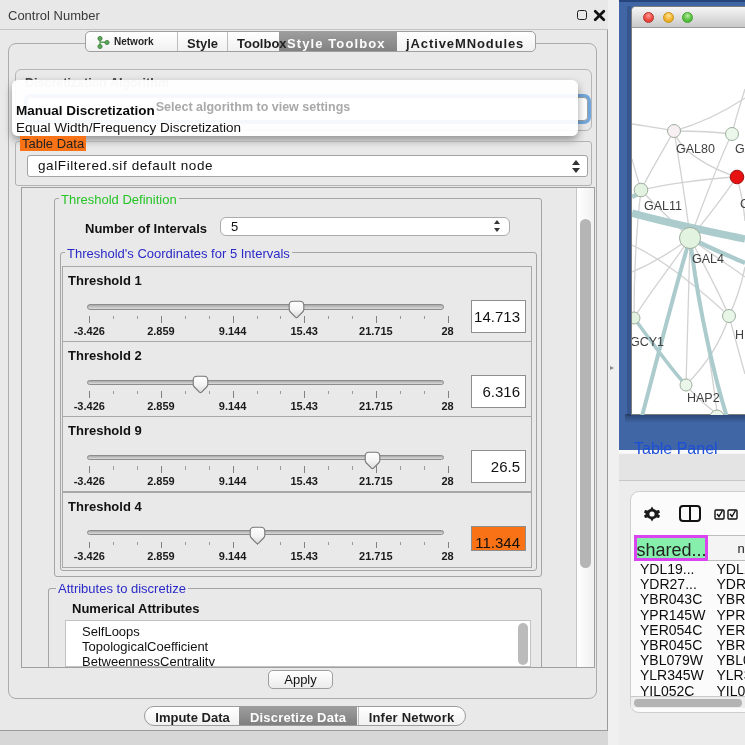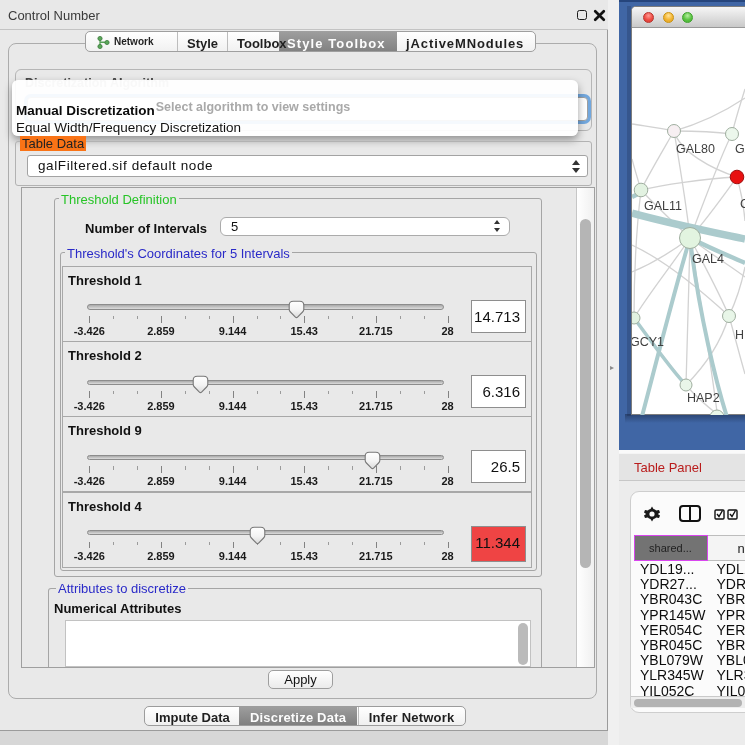--- a/index.html
+++ b/index.html
@@ -209,30 +209,31 @@
 <svg class="abs" style="left:249.2px;top:525.8px" width="17" height="19" viewBox="0 0 17 19">
     <defs>
       <linearGradient id="th3" x1="0" y1="0" x2="0" y2="1">
         <stop offset="0" stop-color="#ffffff"></stop>
         <stop offset="0.55" stop-color="#f3f3f3"></stop>
         <stop offset="1" stop-color="#dadada"></stop>
       </linearGradient>
     </defs>
     <path d="M1.2,5.2 Q1.2,1.2 5.2,1.2 L11.8,1.2 Q15.8,1.2 15.8,5.2 L15.8,9.5 Q15.8,10.8 14.6,12 L9.6,17.1 Q8.5,18.2 7.4,17.1 L2.4,12 Q1.2,10.8 1.2,9.5 Z" fill="url(#th3)" stroke="#787878" stroke-width="1.1"></path>
   </svg>
-<div class="abs" style="left:470.5px;top:525.6px;width:55.5px;height:36px;background:#ef4444;border:1px solid #8e8e8e;font-size:15px;color:#111;text-align:right;line-height:31px;padding-right:5px">11.344</div>
+<div class="abs" style="left:470.5px;top:525.6px;width:55.5px;height:25px;background:#f97316;border:1px solid #8e8e8e;font-size:15px;color:#111;text-align:right;line-height:31px;padding-right:5px">11.344</div>
 <div class="abs" style="left:48px;top:588px;width:493.5px;height:79px;border:1px solid #a5a5a5;border-bottom:none;border-radius:3px 3px 0 0"></div>
 <div class="abs" style="left:56px;top:581px;font-size:13px;color:#2a2ac8;background:#e9e9e9;padding:0 2px">Attributes to discretize</div>
-<div class="abs b" style="left:54px;top:601px;font-size:13px;color:#111">Numerical Attributes</div>
+<div class="abs b" style="left:72px;top:601px;font-size:13px;color:#111">Numerical Attributes</div>
 <div class="abs" style="left:65px;top:619.5px;width:466px;height:47.5px;background:#fff;border:1px solid #c2c2c2;overflow:hidden">
+  <div class="abs" style="left:16px;top:3px;font-size:13px;color:#111;line-height:15.2px">SelfLoops<br>TopologicalCoefficient<br>BetweennessCentrality</div>
   <div class="abs" style="left:452px;top:2px;width:10px;height:42px;background:#bbbbbb;border-radius:5px"></div>
 </div>
 <div class="abs" style="left:268px;top:669.5px;width:65px;height:19.5px;background:linear-gradient(#ffffff,#ebebeb);border:1px solid #9e9e9e;border-radius:5px;text-align:center;font-size:13px;line-height:18px;color:#111">Apply</div>
 
-<div class="abs" style="left:144px;top:705.5px;width:322px;height:20px;background:linear-gradient(#ffffff,#f0f0f0);border:1px solid #9c9c9c;border-radius:5px;overflow:hidden">
+<div class="abs" style="left:144px;top:705.5px;width:322px;height:20px;background:linear-gradient(#ffffff,#f0f0f0);border:1px solid #9c9c9c;border-radius:10px;overflow:hidden">
   <div class="abs" style="left:94px;top:0;width:118px;height:20px;background:linear-gradient(#9d9d9d,#7c7c7c)"></div>
   <div class="abs" style="left:213px;top:0;width:1px;height:20px;background:#bdbdbd"></div>
   <div class="abs b" style="left:0;top:3px;width:95px;text-align:center;font-size:13px;color:#1f1f1f">Impute Data</div>
   <div class="abs b" style="left:94px;top:3px;width:118px;text-align:center;font-size:13px;color:#fcfcfc;letter-spacing:0.2px">Discretize Data</div>
   <div class="abs b" style="left:213px;top:3px;width:107px;text-align:center;font-size:13px;color:#1f1f1f;letter-spacing:0.2px">Infer Network</div>
 </div>
 
 <div class="abs" style="left:619px;top:0;width:126px;height:450px;background:#4066a5"></div>
 <div class="abs" style="left:619px;top:0;width:126px;height:2px;background:#26457c"></div>
 <div class="abs" style="left:627px;top:6px;width:4px;height:410px;background:rgba(20,32,60,0.22)"></div>
@@ -299,38 +300,38 @@
 <text x="12" y="183">GAL11</text>
 <text x="60" y="236">GAL4</text>
 <text x="-2" y="319">GCY1</text>
 <text x="103" y="312">H</text>
 <text x="55" y="375">HAP2</text>
 </g>
 </svg>
 
 <div class="abs" style="left:619px;top:450px;width:126px;height:3px;background:#fafafa"></div>
 <div class="abs" style="left:619px;top:453px;width:126px;height:28px;background:#e4e4e4;border-top:1px solid #f5f5f5;border-bottom:1px solid #c7c7c7"></div>
-<div class="abs" style="left:634px;top:460px;font-size:13px;color:#b91c1c">Table Panel</div>
+<div class="abs" style="left:634px;top:440px;font-size:16px;color:#1d4ed8">Table Panel</div>
 <div class="abs" style="left:619px;top:481px;width:126px;height:264px;background:#ececec"></div>
 <div class="abs" style="left:630px;top:491px;width:130px;height:222px;background:#fbfbfb;border:1px solid #cecece;border-radius:9px"></div>
 <svg class="abs" style="left:643px;top:505px" width="18" height="18" viewBox="0 0 18 18">
     <path d="M9,1.5 L10.5,4 A5.5,5.5 0 0 1 13.2,5.6 L16,4.9 L17,7.5 L14.8,9 A5.5,5.5 0 0 1 14.8,9.0 L17,10.5 L16,13.1 L13.2,12.4 A5.5,5.5 0 0 1 10.5,14 L9,16.5 L7.5,14 A5.5,5.5 0 0 1 4.8,12.4 L2,13.1 L1,10.5 L3.2,9 L1,7.5 L2,4.9 L4.8,5.6 A5.5,5.5 0 0 1 7.5,4 Z" fill="#1a1a1a"></path>
     <circle cx="9" cy="9" r="2.6" fill="#fbfbfb"></circle>
   </svg>
 <div class="abs" style="left:679px;top:505px;width:22px;height:17px;border:2px solid #111;border-radius:4px"></div>
 <div class="abs" style="left:689px;top:506px;width:2px;height:14px;background:#111"></div>
 <svg class="abs" style="left:714px;top:509px" width="26" height="11" viewBox="0 0 26 11">
     <g fill="none" stroke="#111" stroke-width="1.4">
       <rect x="1" y="1" width="9" height="9" rx="1"></rect>
       <rect x="14" y="1" width="9" height="9" rx="1"></rect>
       <path d="M3,5 L5,7.5 L8.5,1.5"></path>
       <path d="M16,5 L18,7.5 L21.5,1.5"></path>
     </g>
   </svg>
-<div class="abs" style="left:633.5px;top:535px;width:74px;height:26px;background:#737373;border:1px solid #d946ef;text-align:center;font-size:11px;color:#222;line-height:25px">shared...</div>
+<div class="abs" style="left:633.5px;top:535px;width:74px;height:26px;background:#86efac;border:3px solid #d946ef;text-align:center;font-size:18px;color:#222;line-height:25px">shared...</div>
 <div class="abs" style="left:707.5px;top:535px;width:38px;height:26px;background:#f4f4f4;border:1px solid #bdbdbd;border-left:none;font-size:13px;color:#222;line-height:25px;padding-left:30px;overflow:hidden">name</div>
 <div class="abs" style="left:631px;top:561px;width:76px;height:135px;overflow:hidden;font-size:14px;color:#0d0d0d">
     <div style="height:15.2px;padding-left:9px">YDL19...</div>
     <div style="height:15.2px;padding-left:9px">YDR27...</div>
     <div style="height:15.2px;padding-left:9px">YBR043C</div>
     <div style="height:15.2px;padding-left:9px">YPR145W</div>
     <div style="height:15.2px;padding-left:9px">YER054C</div>
     <div style="height:15.2px;padding-left:9px">YBR045C</div>
     <div style="height:15.2px;padding-left:9px">YBL079W</div>
     <div style="height:15.2px;padding-left:9px">YLR345W</div>

